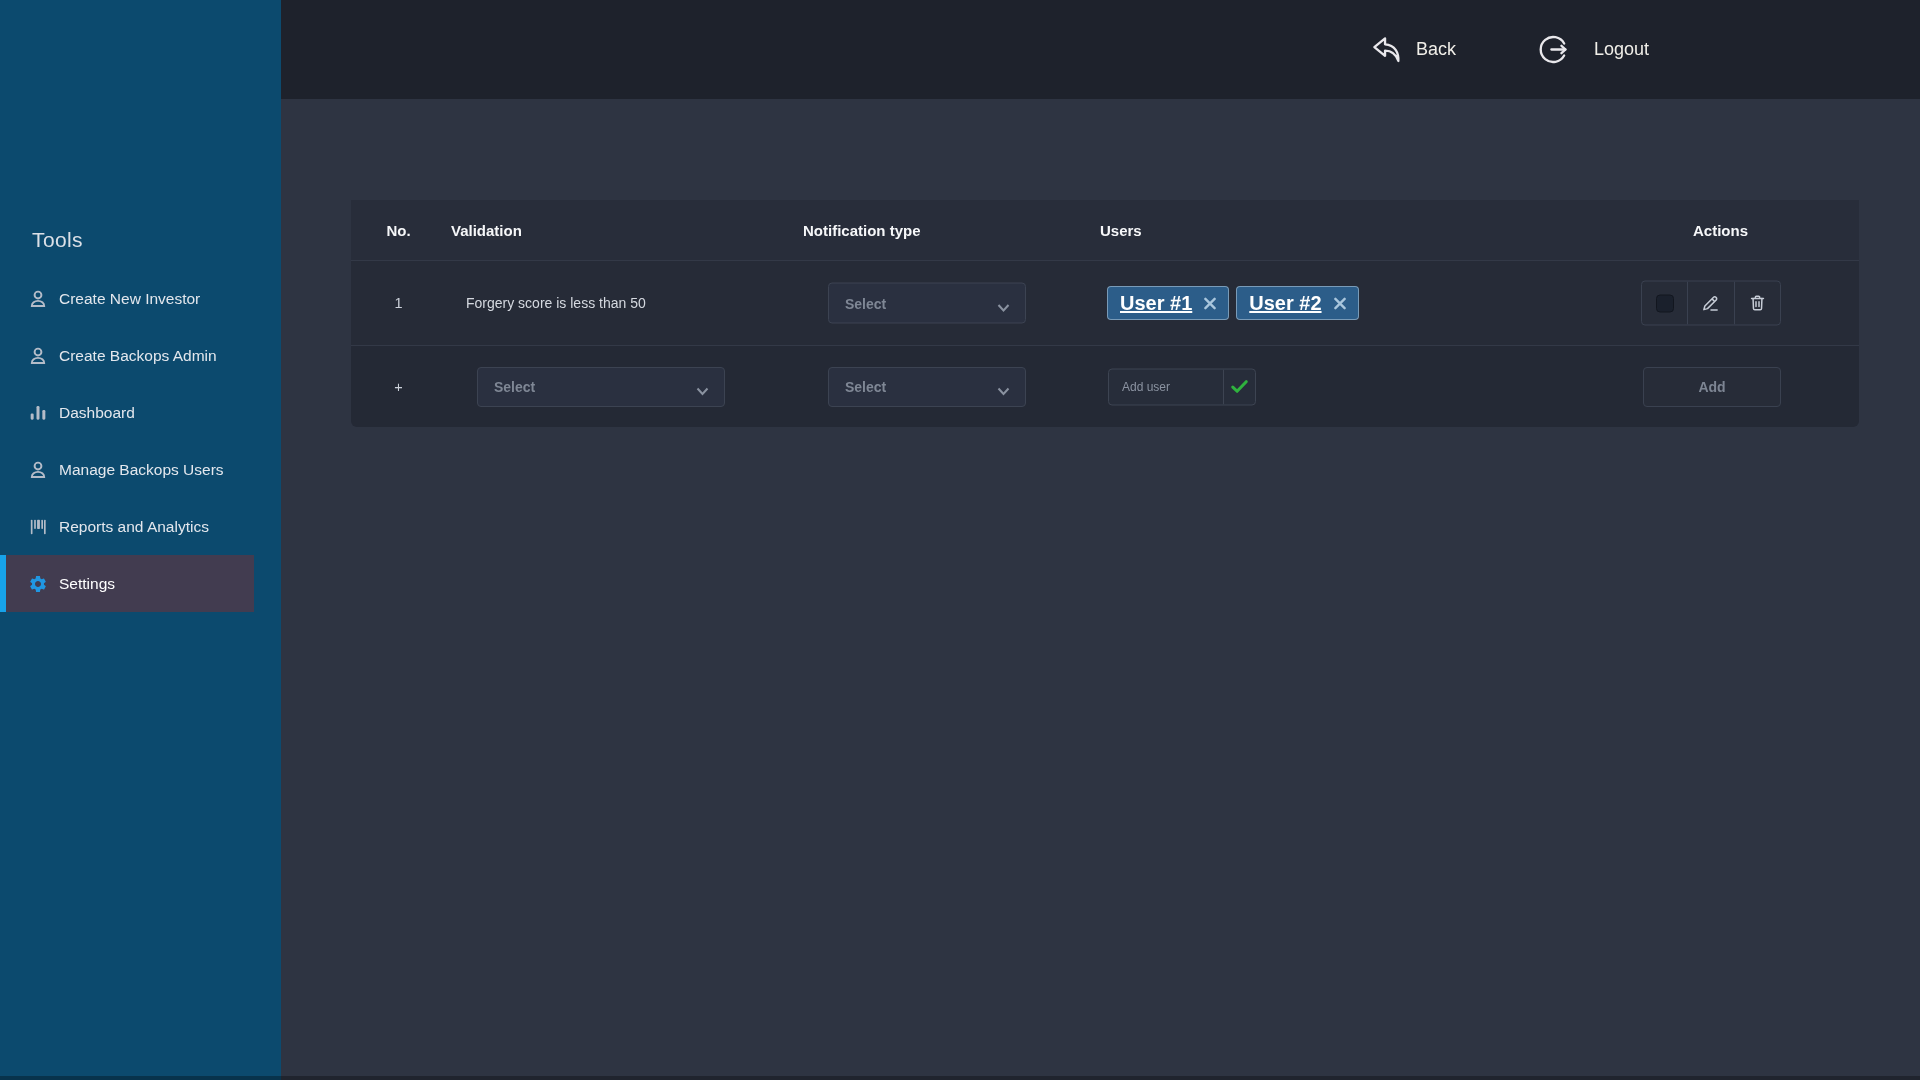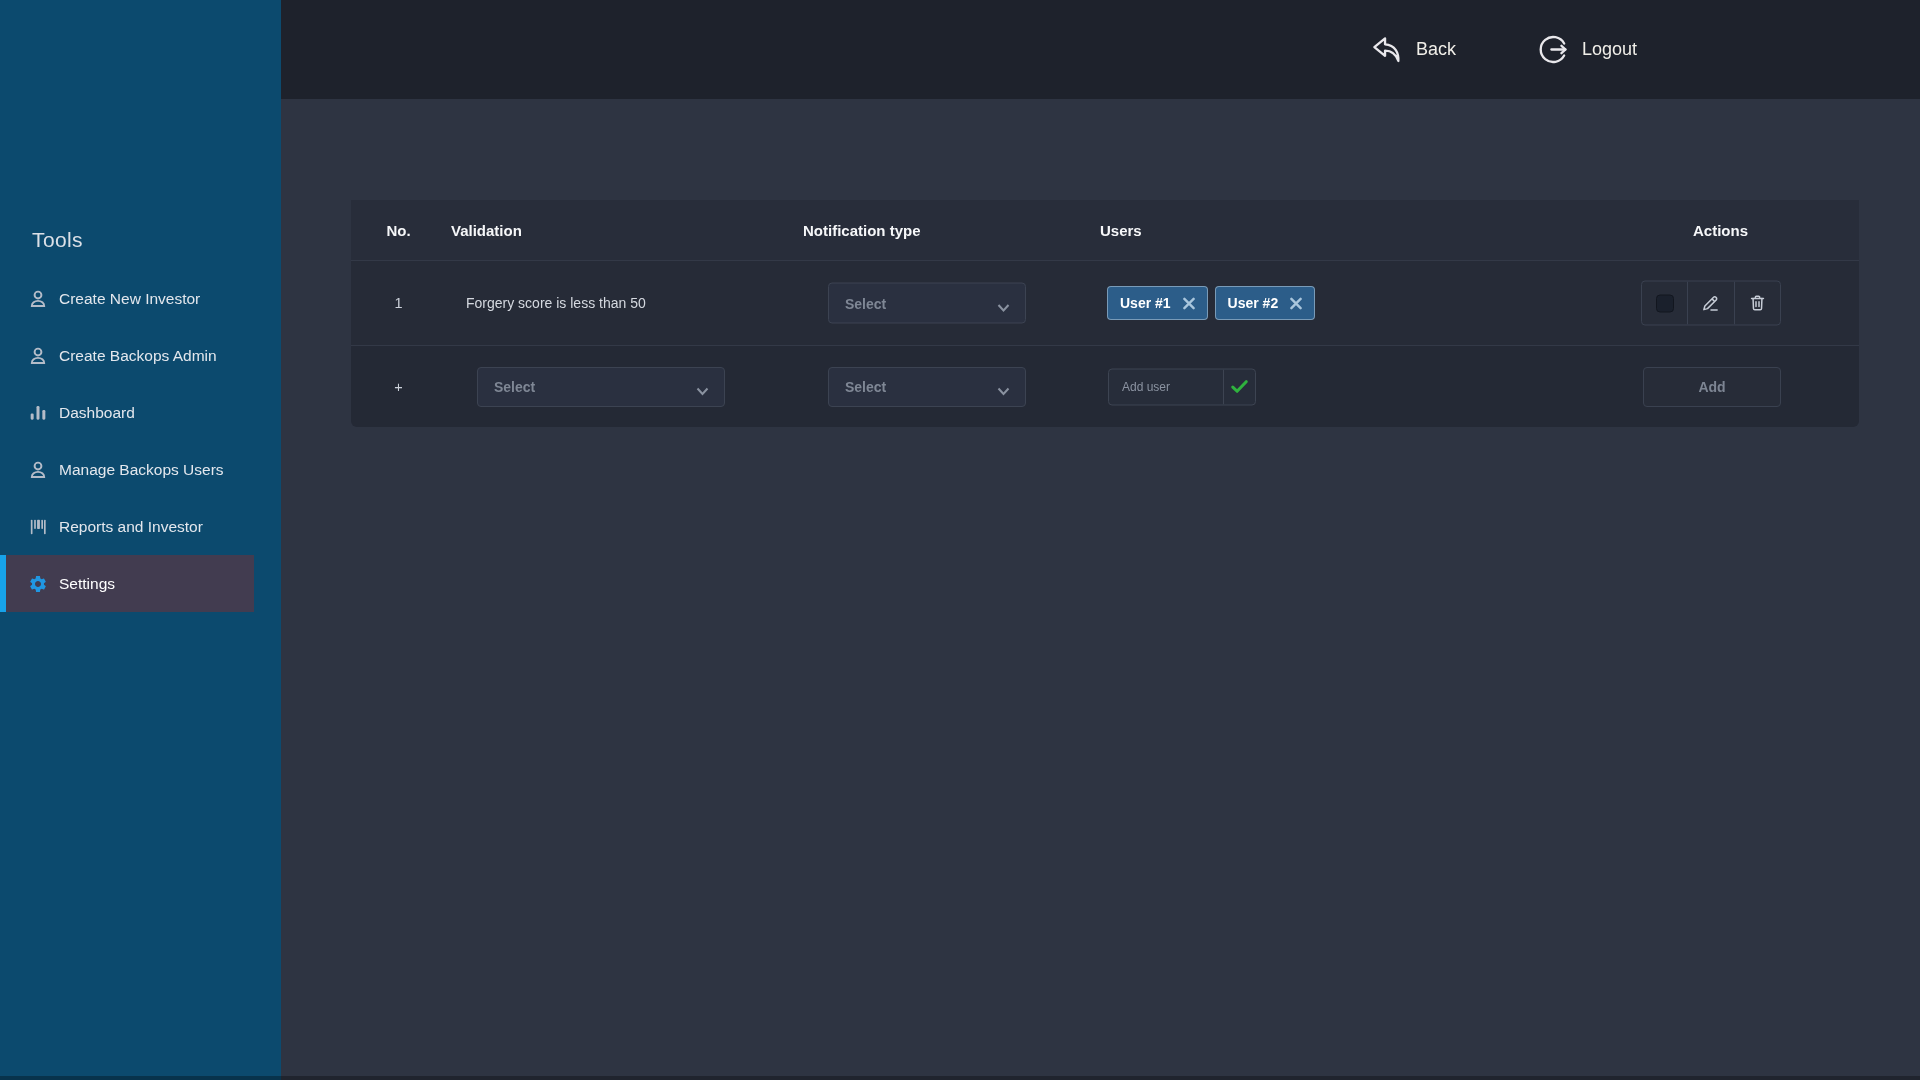--- a/index.html
+++ b/index.html
@@ -37,21 +37,21 @@
     position: absolute; left: 281px; top: 0; width: 1639px; height: 99px;
     background: #1e222c;
   }
   .topbar-btn {
     position: absolute; top: 0; height: 99px; display: flex; align-items: center;
     color: #f1efe9; cursor: pointer;
   }
   .topbar-btn .tlabel { font-size: 18px; }
   .btn-back { left: 1089px; }
   .btn-back .icon { width: 33px; height: 33px; margin-right: 13px; color: #e9e8ec; }
-  .btn-logout { left: 1257px; }
+  .btn-logout { left: 1257px; gap: 12px; }
   .btn-logout .icon { width: 31px; height: 31px; margin-right: 13px; color: #e9e8ec; }
 
   
   .panel { position: absolute; left: 351px; top: 144px; width: 1508px; height: 283px; }
   .panel-header {
     position: absolute; left: 0; top: 0; width: 1508px; height: 56px;
     background: #161a23; border-radius: 6px 6px 0 0;
   }
   .panel-title {
     position: absolute; left: 29px; top: 50%; transform: translateY(-50%);
@@ -97,21 +97,21 @@
   .sel-add-validation { left: 101px; width: 248px; height: 40px; }
   .sel-add-notif { left: 452px; width: 198px; height: 40px; }
 
   
   .chips { left: 756px; display: flex; gap: 7px; }
   .chip {
     display: flex; align-items: center; height: 34px;
     background: #2c5d89; border: 1px solid rgba(186,206,222,0.55); border-radius: 4px;
     padding: 0 12px; color: #ffffff;
   }
-  .chip .chip-label { font-size: 14px; font-weight: 700; }
+  .chip .chip-label { font-size: 20px; font-weight: 700; text-decoration: underline; }
   .chip .chip-x { width: 12px; height: 12px; margin-left: 12px; color: #a9c6dd; cursor: pointer; display: flex; align-items: center; }
 
   
   .actions-group {
     left: 1290px; width: 140px; height: 45px;
     border: 1px solid #3a4150; border-radius: 4px;
     display: flex; background: #272c38; overflow: hidden;
   }
   .action-cell { flex: 1 1 0; display: flex; align-items: center; justify-content: center; cursor: pointer; color: #c6ccd6; }
   .action-cell + .action-cell { border-left: 1px solid #3a4150; }
@@ -192,21 +192,21 @@
       <div class="nav-item">
         <span class="icon">
           <svg viewBox="0 0 24 24" fill="currentColor" width="20" height="20">
             <rect x="3.4" y="3.4" width="2" height="17.2" rx="0.9"></rect>
             <rect x="7.4" y="3.4" width="2" height="11" rx="0.9"></rect>
             <rect x="10.9" y="3.4" width="3.4" height="11" rx="0.9"></rect>
             <rect x="16" y="3.4" width="2" height="11" rx="0.9"></rect>
             <rect x="19.2" y="3.4" width="2" height="17.2" rx="0.9"></rect>
           </svg>
         </span>
-        <span class="nav-label">Reports and Investor</span>
+        <span class="nav-label">Reports and Analytics</span>
       </div>
 
 
       <div class="nav-item active">
         <span class="icon">
           <svg viewBox="0 0 24 24" fill="currentColor" width="20" height="20">
             <path d="M19.14,12.94c0.04-0.3,0.06-0.61,0.06-0.94c0-0.32-0.02-0.64-0.07-0.94l2.03-1.58c0.18-0.14,0.23-0.41,0.12-0.61 l-1.92-3.32c-0.12-0.22-0.37-0.29-0.59-0.22l-2.39,0.96c-0.5-0.38-1.03-0.7-1.62-0.94L14.4,2.81c-0.04-0.24-0.24-0.41-0.48-0.41 h-3.84c-0.24,0-0.43,0.17-0.47,0.41L9.25,5.35C8.66,5.59,8.12,5.92,7.63,6.29L5.24,5.33c-0.22-0.08-0.47,0-0.59,0.22L2.74,8.87 C2.62,9.08,2.66,9.34,2.86,9.48l2.03,1.58C4.84,11.36,4.8,11.69,4.8,12s0.02,0.64,0.07,0.94l-2.03,1.58 c-0.18,0.14-0.23,0.41-0.12,0.61l1.92,3.32c0.12,0.22,0.37,0.29,0.59,0.22l2.39-0.96c0.5,0.38,1.03,0.7,1.62,0.94l0.36,2.54 c0.05,0.24,0.24,0.41,0.48,0.41h3.84c0.24,0,0.44-0.17,0.47-0.41l0.36-2.54c0.59-0.24,1.13-0.56,1.62-0.94l2.39,0.96 c0.22,0.08,0.47,0,0.59-0.22l1.92-3.32c0.12-0.22,0.07-0.47-0.12-0.61L19.14,12.94z M12,15.6c-1.98,0-3.6-1.62-3.6-3.6 s1.62-3.6,3.6-3.6s3.6,1.62,3.6,3.6S13.98,15.6,12,15.6z"></path>
           </svg>
         </span>
         <span class="nav-label">Settings</span>

